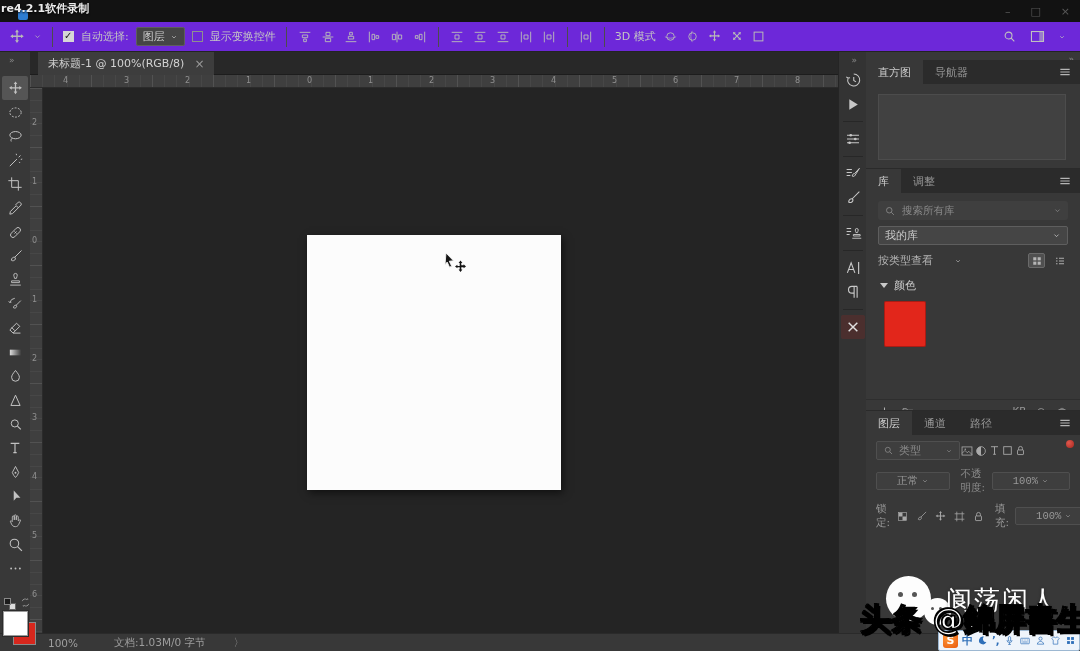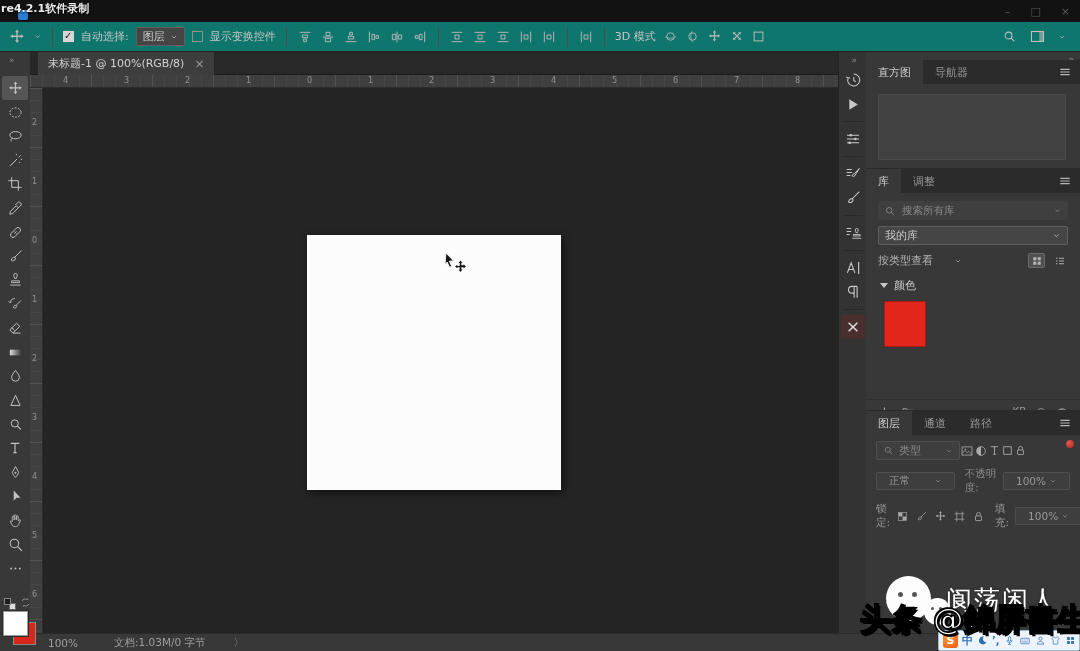--- a/index.html
+++ b/index.html
@@ -13,21 +13,21 @@
   .menubar{position:absolute;left:0;top:0;width:1080px;height:22px;background:#121212;
     display:flex;align-items:center;padding-left:72px;}
   .menubar .mi{font-size:11px;color:#8f8f8f;padding:0 7px;line-height:22px;white-space:nowrap;}
   .winctl{position:absolute;right:10px;top:0;height:22px;display:flex;gap:20px;align-items:center;}
   .winctl span{color:#585858;font-size:11px;}
   .recwm{position:absolute;left:1px;top:1px;font-size:11px;font-weight:bold;color:#ececec;
     text-shadow:0 1px 2px #000;z-index:30;white-space:nowrap;}
   .recicon{position:absolute;left:18px;top:10px;width:10px;height:10px;background:#2d7dd2;border-radius:2px;z-index:29;}
 
   
-  .optbar{position:absolute;left:0;top:22px;width:1080px;height:30px;background:#0f766e;
+  .optbar{position:absolute;left:0;top:22px;width:1080px;height:30px;background:#6d28d9;
     border-bottom:1px solid #232323;display:flex;align-items:center;gap:7px;padding:0 8px;font-size:11px;}
   .osep{width:1px;height:20px;background:#4c4c4c;margin:0 3px;}
   .cb{width:11px;height:11px;border:1px solid #8f8f8f;position:relative;flex:none;}
   .cb.on{background:#d6d6d6;border-color:#d6d6d6;}
   .cb.on::after{content:"✓";position:absolute;top:-2px;left:0;color:#222;font-size:10px;}
   .sel{display:flex;align-items:center;gap:5px;background:#454545;border:1px solid #5e5e5e;
     border-radius:2px;padding:0 6px;height:19px;font-size:11px;color:#ccc;}
   .sel.dim{color:#8a8a8a;background:#3e3e3e;border-color:#4f4f4f;}
   .obicon{color:#b9b9b9;}
   .optbar .lbl{color:#c4c4c4;}
@@ -106,21 +106,21 @@
     gap:10px;padding:0 12px;color:#b0b0b0;}
   .libbottom .right{margin-left:auto;display:flex;align-items:center;gap:8px;font-size:10px;color:#9a9a9a;}
   .pg3{position:absolute;left:0;top:358px;width:214px;height:223px;border-top:1px solid #2a2a2a;}
   .filterrow{display:flex;align-items:center;margin:6px 10px 0;position:relative;}
   .typesel{width:84px;}
   .fic{color:#aaa;display:flex;align-items:center;}
   .reddot{position:absolute;right:-4px;top:-1px;width:8px;height:8px;border-radius:50%;
     background:radial-gradient(circle at 35% 35%, #e0584e, #a8261d);}
   .blendrow{display:flex;align-items:center;margin:7px 10px 0;gap:4px;font-size:10.5px;color:#8a8a8a;}
   .valuebox{display:flex;align-items:center;gap:3px;background:#3e3e3e;border:1px solid #4f4f4f;
-    border-radius:2px;height:18px;padding:0 12px;color:#999;}
+    border-radius:2px;height:18px;padding:0 20px;color:#999;font-family:Liberation Mono, monospace;}
   .lockrow{display:flex;align-items:center;margin:7px 10px 0;gap:6px;font-size:10.5px;color:#999;}
   .lockrow .lic{color:#a8a8a8;display:flex;}
   .layerlist{margin-top:8px;background:#363636;height:102px;}
   .layerrow{height:34px;background:#4d4d4d;display:flex;align-items:center;}
   .eyecell{width:26px;display:flex;justify-content:center;color:#ddd;border-right:1px solid #3a3a3a;align-self:stretch;align-items:center;}
   .thumb{width:28px;height:28px;background:#fff;border:1px solid #9a9a9a;margin-left:9px;}
   .lname{font-size:11px;color:#d8d8d8;margin-left:11px;}
   .llock{margin-left:auto;margin-right:12px;color:#c9c9c9;}
 
   

